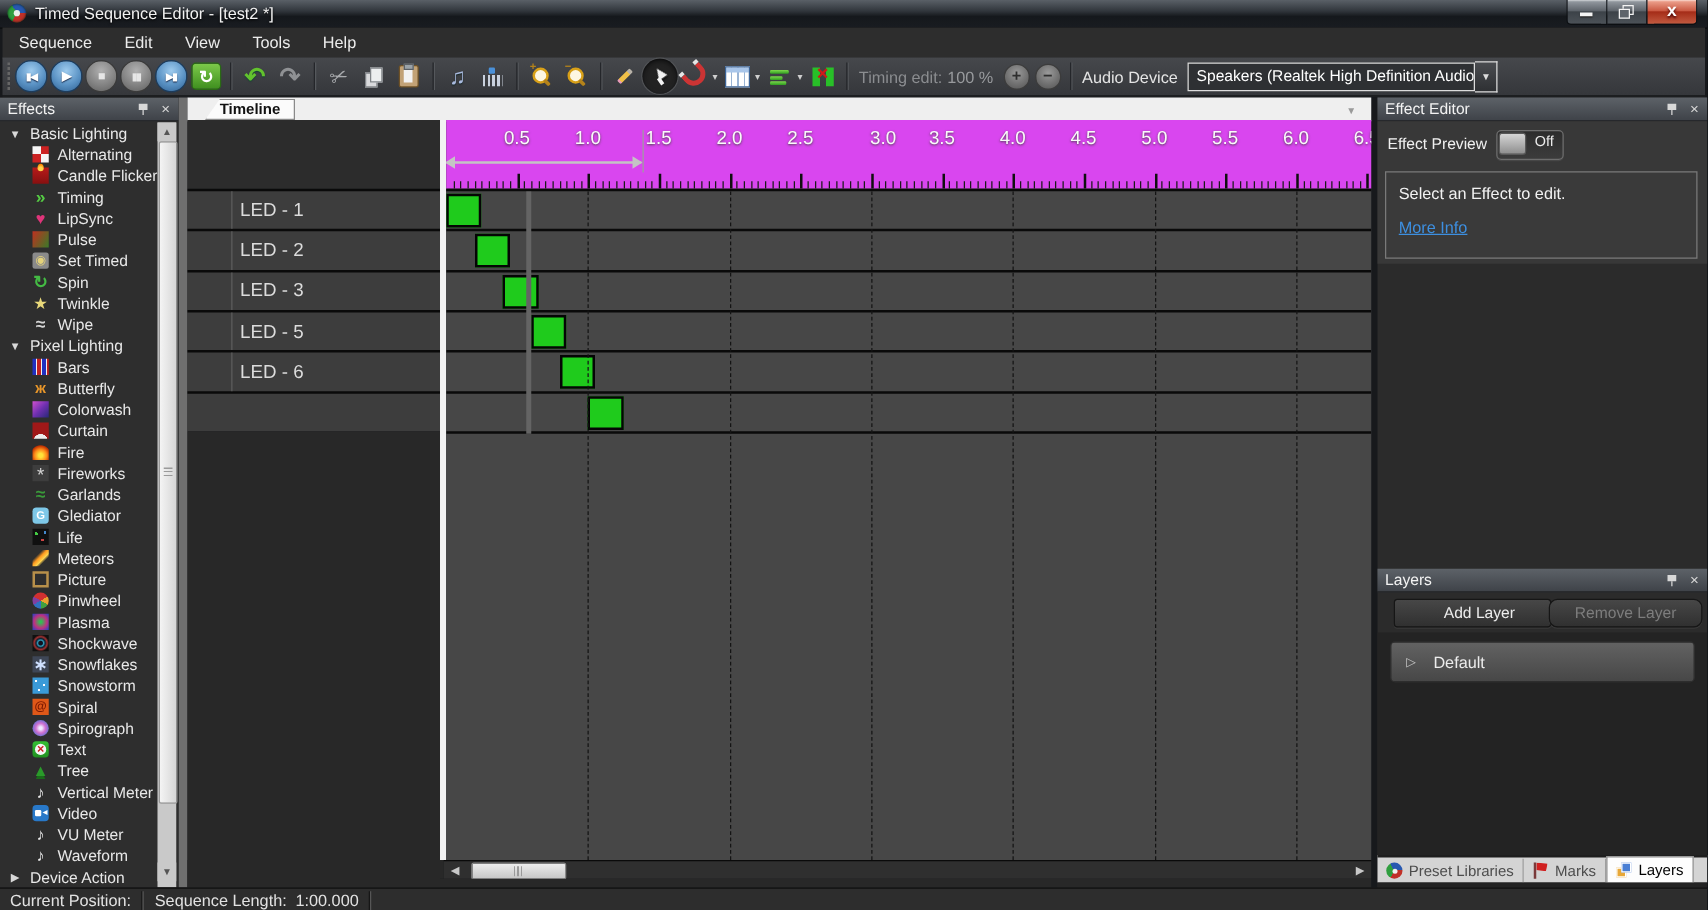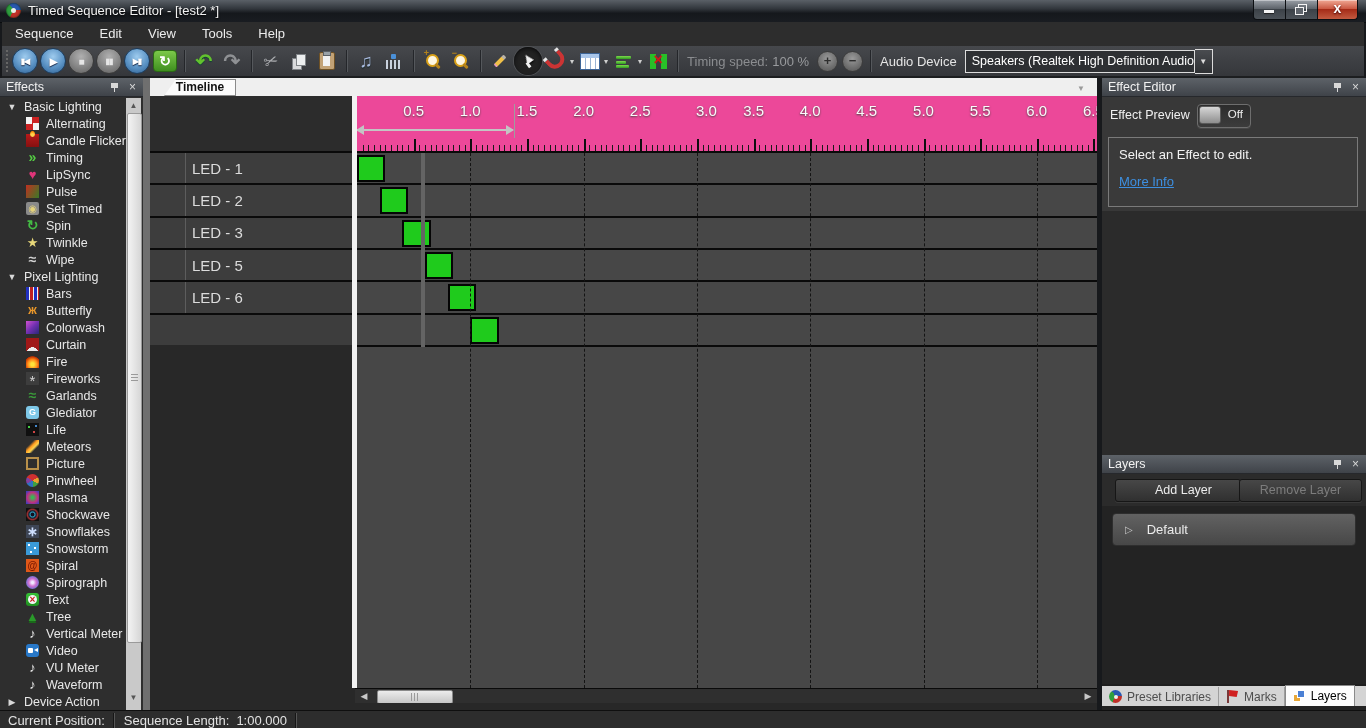--- a/index.html
+++ b/index.html
@@ -169,21 +169,21 @@
   #gap-right{position:absolute;left:1097px;top:78px;width:5px;height:632px;background:#17191c;}
   
   #tabstrip{position:absolute;left:150px;top:78px;width:947px;height:18px;background:#efefef;border-bottom:1px solid #555;}
   #timeline-tab{position:absolute;left:14px;top:1px;width:72px;height:17px;background:#fbfbfb;
     clip-path:polygon(0 100%,12px 0,100% 0,100% 100%);
     font-size:12px;font-weight:bold;color:#111;text-align:center;line-height:17px;
     box-shadow:inset 0 0 0 1px #8a8a8a;}
   #tab-chevron{position:absolute;right:12px;top:6px;font-size:8px;color:#9a9a9a;}
   #tl-corner{position:absolute;left:150px;top:96px;width:202px;height:55px;background:#2c2c2c;}
   #tl-vsplit{position:absolute;left:352px;top:96px;width:5px;height:592px;background:#f2f2f2;}
-  #timeline-ruler{position:absolute;left:357px;top:96px;width:740px;height:55px;background:#ec4899;overflow:hidden;}
+  #timeline-ruler{position:absolute;left:357px;top:96px;width:740px;height:55px;background:#d946ef;overflow:hidden;}
   .tick{position:absolute;bottom:0;width:1px;height:6px;background:#1a1a1a;}
   .tick.major{width:2px;height:12px;background:#0f0f0f;}
   .rlabel{position:absolute;top:6px;width:40px;margin-left:-20px;text-align:center;
     font-size:15px;color:#fafafa;text-shadow:0 1px 2px #444;}
   #range-arrow{position:absolute;left:0;top:33px;height:2px;background:#c4c4c4;}
   #range-arrow::before{content:"";position:absolute;left:-1px;top:-4px;border-top:5px solid transparent;border-bottom:5px solid transparent;border-right:8px solid #c4c4c4;}
   #range-arrow::after{content:"";position:absolute;right:-1px;top:-4px;border-top:5px solid transparent;border-bottom:5px solid transparent;border-left:8px solid #c4c4c4;}
   #range-end-line{position:absolute;top:8px;width:1px;height:34px;background:#9e9e9e;}
   #row-labels{position:absolute;left:150px;top:151px;width:202px;height:194px;background:#3d3d3d;border-top:2px solid #0a0a0a;box-sizing:border-box;}
   .row-label{height:32.33px;box-sizing:border-box;border-bottom:2px solid #0a0a0a;position:relative;
@@ -216,21 +216,21 @@
   #ee-toggle .state{position:absolute;right:7px;top:3px;font-size:11.5px;color:#ececec;}
   #ee-box{position:absolute;left:6px;top:40px;width:250px;height:70px;border:1px solid #7a7a7a;background:#3a3a3a;box-sizing:border-box;}
   #ee-message{position:absolute;left:10px;top:9px;font-size:13px;color:#f2f2f2;}
   #ee-link{position:absolute;left:10px;top:36px;font-size:13px;text-decoration:underline;cursor:pointer;}
   
   #layers-header{left:0;top:377px;width:264px;}
   .panel-btn{position:absolute;top:401px;height:23px;border:1px solid #161616;border-radius:3px;box-sizing:border-box;
     background:linear-gradient(#474747,#303030);color:#ececec;font-size:12.5px;text-align:center;line-height:21px;
     box-shadow:0 1px 0 rgba(255,255,255,.07);}
   #add-layer-btn{left:13px;width:126px;padding-left:11px;}
-  #remove-layer-btn{left:137px;width:123px;color:#7d7d7d;}
+  #remove-layer-btn{left:137px;width:123px;color:#7d7d7d;border-radius:7px;}
   #layers-list{position:absolute;left:0;top:428px;width:264px;height:178px;background:#232323;}
   .layer-item{position:absolute;left:10px;width:244px;height:33px;border:1px solid #2e2e2e;border-radius:4px;box-sizing:border-box;
     background:linear-gradient(#626262,#474747);color:#ececec;font-size:13px;display:flex;align-items:center;}
   .layer-item .la{margin-left:12px;font-size:10px;color:#c6c6c6;}
   .layer-item .ln{margin-left:14px;}
   
   #dock-tabs{position:absolute;left:0;top:606px;width:264px;height:22px;background:#d4d4d4;border-top:2px solid #1e1e1e;box-sizing:border-box;display:flex;align-items:flex-end;}
   .dock-tab{height:19px;display:flex;align-items:center;padding:0 7px;font-size:12px;color:#4d4d4d;border-right:1px solid #9e9e9e;cursor:default;white-space:nowrap;}
   .dock-tab.active{background:#fdfdfd;border:1px solid #8a8a8a;border-bottom:none;border-right:1px solid #8a8a8a;height:20px;color:#000;}
   .dt-ico{width:13px;height:13px;margin-right:5px;position:relative;flex:0 0 auto;}
@@ -330,21 +330,21 @@
     <div class="tb-btn">
         <span class="align-ico">
           <i></i>
         </span>
       </div>
     <span class="dd">▾</span>
     <div class="tb-btn">
         <span class="cg-ico"></span>
       </div>
     <div class="tsep"></div>
-    <span class="tb-label">Timing speed:</span>
+    <span class="tb-label">Timing edit:</span>
     <span class="tb-value">100 %</span>
     <div class="round-btn">+</div>
     <div class="round-btn">−</div>
     <div class="tsep"></div>
     <span class="audio-label">Audio Device</span>
     <div id="audio-combo">Speakers (Realtek High Definition Audio)</div>
     <div id="audio-combo-arrow">▼</div>
   </div>
 
   <div id="effects-panel">

